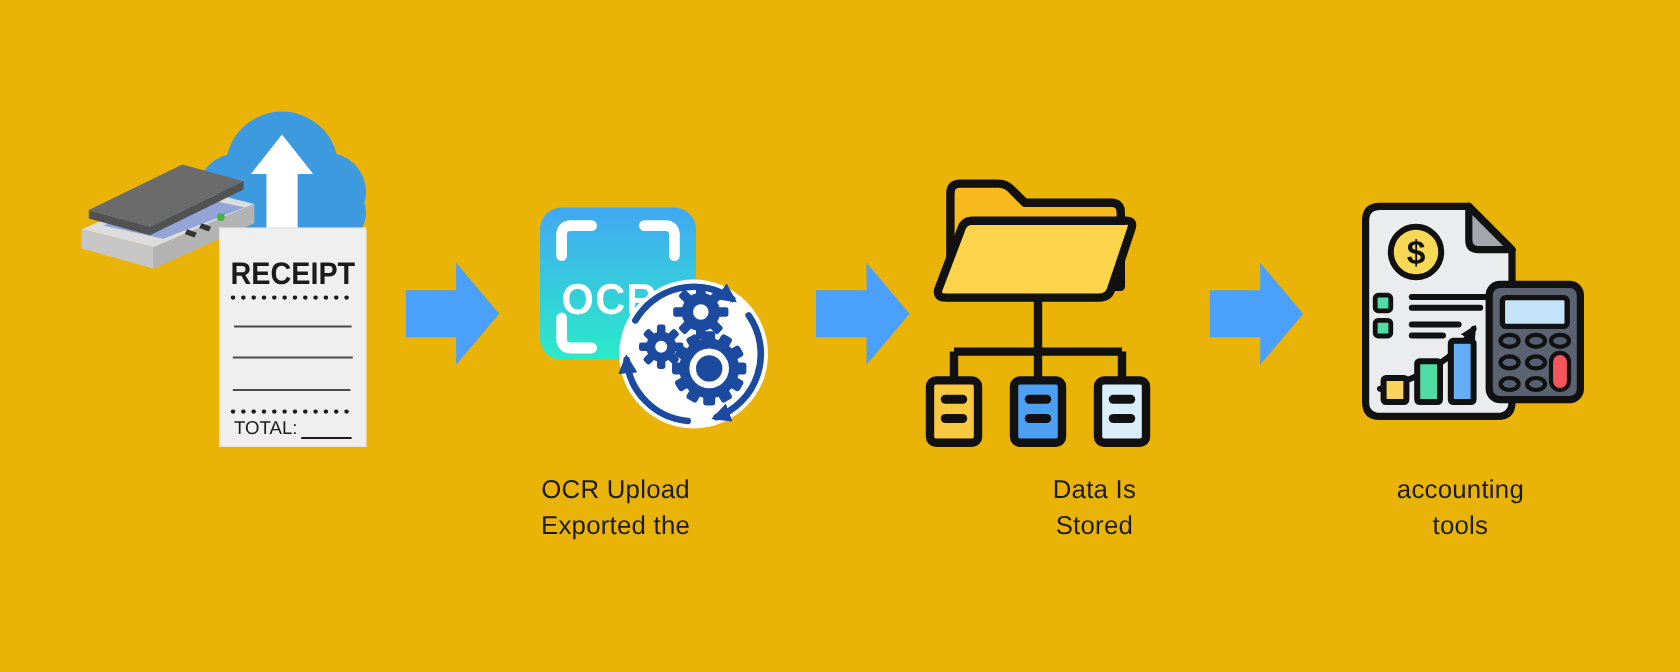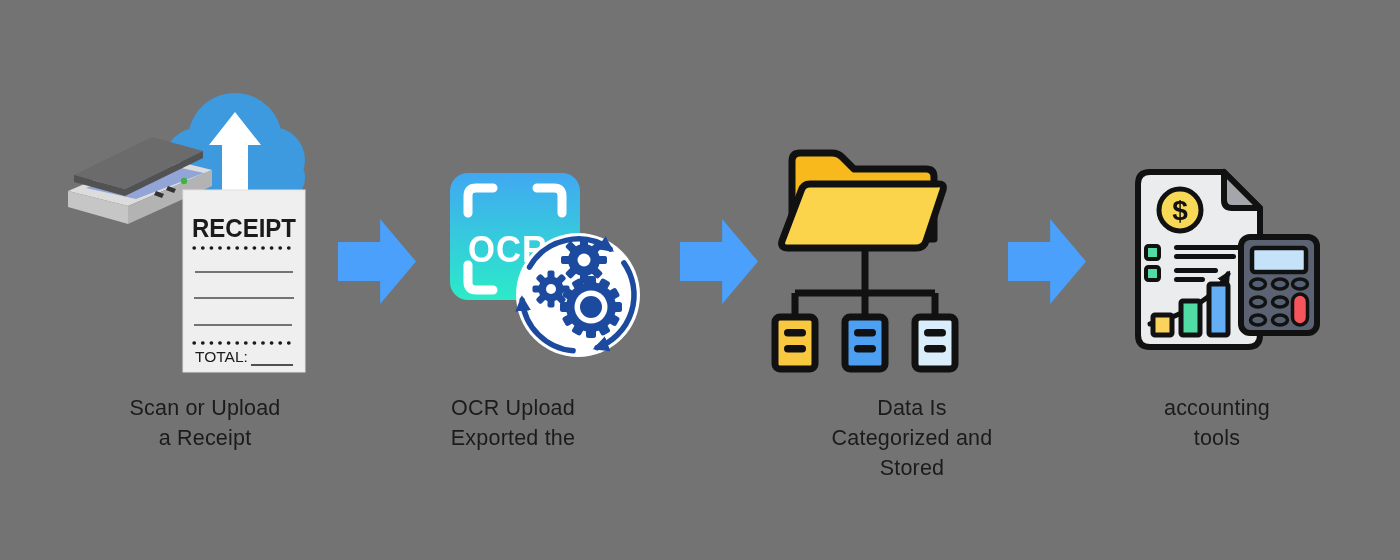--- a/index.html
+++ b/index.html
@@ -8,21 +8,21 @@
     --gear-navy:#1B4A9E;
     --folder-front-yellow:#FBD44B; --folder-back-yellow:#F8B91C;
     --node-yellow:#F8C840; --node-blue:#4D9FF2; --node-light-blue:#D9EEFA;
     --receipt-paper:#EFEFEF; --doc-paper:#EAECEE; --doc-fold-gray:#A3A7AB;
     --dollar-yellow:#F8D857; --check-green:#52DCA5;
     --bar-blue:#63AEF5; --bar-yellow:#FAD25C;
     --calc-body:#5B6372; --calc-screen:#C4E3F8; --calc-red:#F4555D;
     --label-text:#1B1B1B; --outline:#111111;
   }
   html,body{margin:0;padding:0;background:#fff;}
-  .canvas{position:relative;width:1400px;height:560px;background:#737373;overflow:hidden;
+  .canvas{position:relative;width:1400px;height:560px;background:#eab308;overflow:hidden;
           font-family:"Liberation Sans",sans-serif;}
   .icon-wrap{position:absolute;}
   .flow-arrow{position:absolute;top:219px;width:78px;height:85px;background:var(--arrow-blue);
     clip-path:polygon(0 27%,54% 27%,54% 0,100% 50%,54% 100%,54% 73%,0 73%);}
   .step-label{position:absolute;top:393px;width:320px;text-align:center;
     font-size:21.5px;line-height:30px;color:var(--label-text);letter-spacing:.2px;}
   .step-label span{display:block;}
 
   
   .f-white{fill:#fff}
@@ -206,31 +206,26 @@
         <ellipse class="f-btn outl" stroke-width="3.5" cx="178" cy="122" rx="7.5" ry="5"></ellipse>
         <ellipse class="f-btn outl" stroke-width="3.5" cx="136" cy="140" rx="7.5" ry="5"></ellipse>
         <ellipse class="f-btn outl" stroke-width="3.5" cx="158" cy="140" rx="7.5" ry="5"></ellipse>
         <ellipse class="f-btn outl" stroke-width="3.5" cx="136" cy="158" rx="7.5" ry="5"></ellipse>
         <ellipse class="f-btn outl" stroke-width="3.5" cx="158" cy="158" rx="7.5" ry="5"></ellipse>
         <rect class="f-red outl" stroke-width="3.5" x="170.5" y="132" width="15" height="31" rx="7.5"></rect>
       </g>
     </g>
   </svg>
 
-  <div class="step-label" style="left:45px">
-    <span>Scan or Upload</span>
-    <span>a Receipt</span>
-  </div>
   <div class="step-label" style="left:353px">
     <span>OCR Upload</span>
     <span>Exported the</span>
   </div>
   <div class="step-label" style="left:752px">
     <span>Data Is</span>
-    <span>Categorized and</span>
     <span>Stored</span>
   </div>
   <div class="step-label" style="left:1057px">
     <span>accounting</span>
     <span>tools</span>
   </div>
 
 </div>
 
 </body></html>

